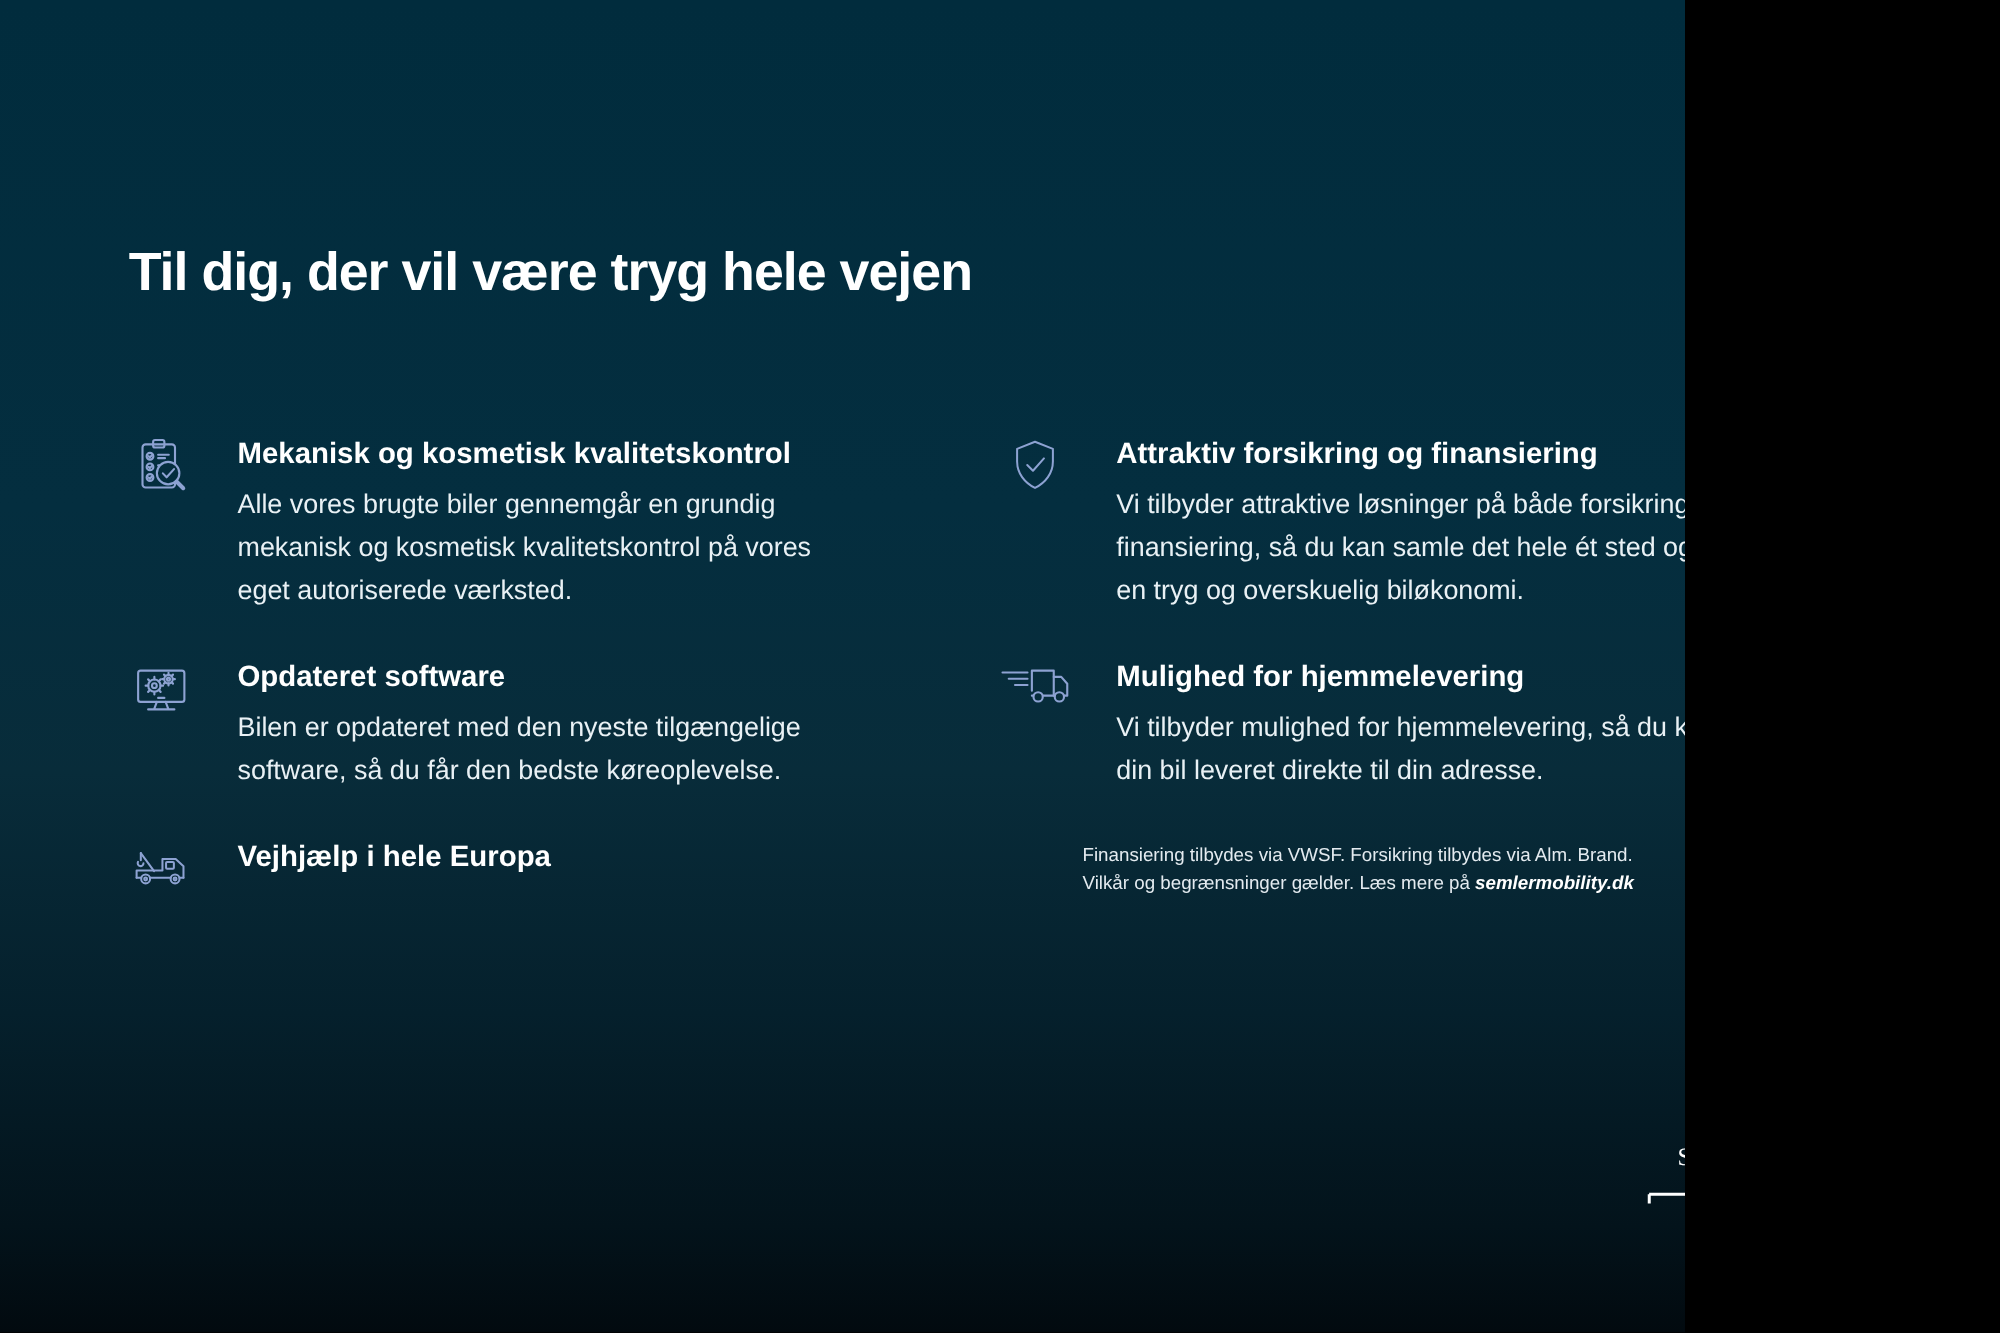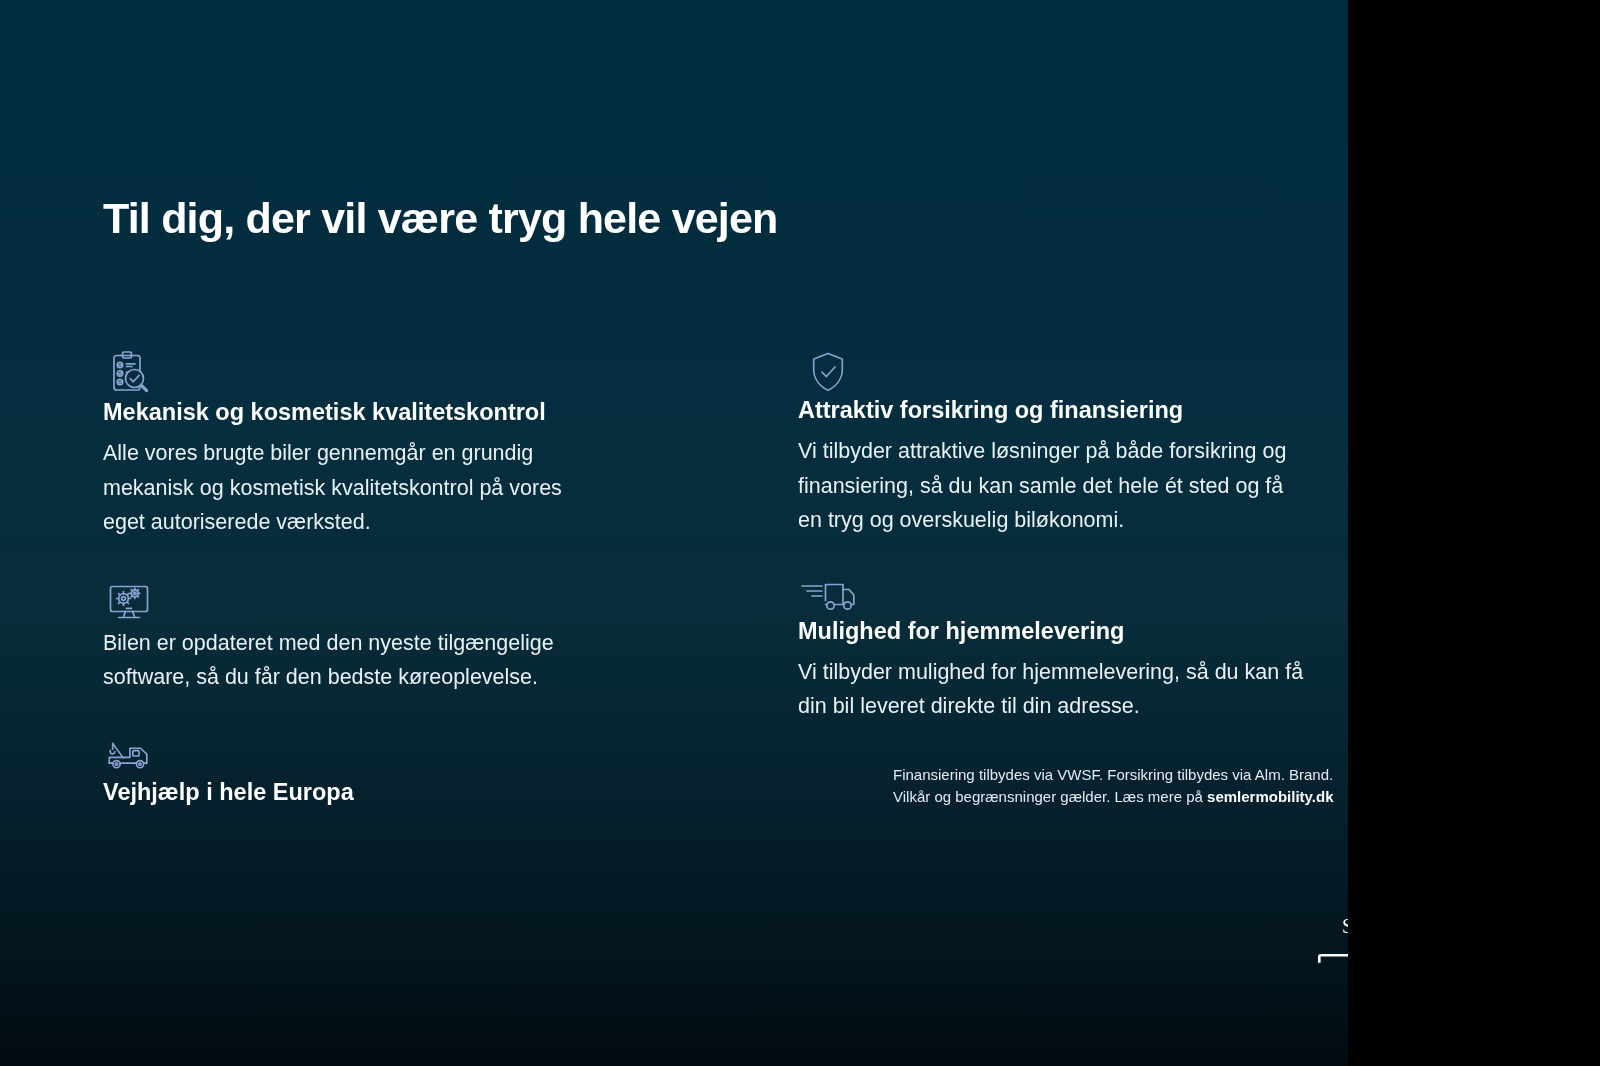--- a/index.html
+++ b/index.html
@@ -36,21 +36,20 @@
     position: absolute;
     top: 347px;
   }
   .col-left  { left: 103px; width: 660px; }
   .col-right { left: 798px; width: 700px; }
 
   .feature {
     display: flex;
     column-gap: 35px;
     margin-bottom: 36px;
-    flex-direction: column;
   }
   .icon-box {
     flex: none;
     display: flex;
     justify-content: center;
     align-items: flex-start;
     padding-top: 2px;
     color: var(--color-icon-stroke, #8da2d2);
   }
   .col-left  .icon-box { width: 52px; }
@@ -66,28 +65,29 @@
   }
   .feature-body {
     margin: 0;
     font-size: 21.5px;
     font-weight: 400;
     line-height: 34.5px;
     color: #e9f1f5;
     white-space: pre-line;
   }
   .disclaimer {
-    margin: 40px 0 0 95px;
+    margin: 40px 0 0 68px;
     font-size: 15px;
     line-height: 22px;
     color: #e4ebf0;
   }
   .disclaimer strong {
     color: #ffffff;
     font-weight: 700;
+    font-style: italic;
   }
   .logo {
     position: absolute;
     left: 1303px;
     top: 908px;
     width: 182px;
     text-align: center;
   }
   .logo-brand {
     font-family: Liberation Serif, serif;
@@ -159,20 +159,21 @@
           <path d="M20.5 33.5 L18.3 39.3 M27.5 33.5 L29.7 39.3 M13.5 39.5 H34.5"></path>
           <circle cx="18.5" cy="20.5" r="4.9"></circle>
           <circle cx="18.5" cy="20.5" r="1.9"></circle>
           <path d="M23.4 20.5 h2.1 M13.6 20.5 h-2.1 M18.5 25.4 v2.1 M18.5 15.6 v-2.1 M22 24 l1.5 1.5 M15 17 l-1.5 -1.5 M22 17 l1.5 -1.5 M15 24 l-1.5 1.5"></path>
           <circle cx="29.8" cy="15.3" r="3.4"></circle>
           <circle cx="29.8" cy="15.3" r="1.2"></circle>
           <path d="M33.2 15.3 h1.7 M26.4 15.3 h-1.7 M29.8 18.7 v1.7 M29.8 11.9 v-1.7 M32.2 17.7 l1.2 1.2 M27.4 12.9 l-1.2 -1.2 M32.2 12.9 l1.2 -1.2 M27.4 17.7 l-1.2 1.2"></path>
         </svg>
       </div>
       <div class="feature-text">
+        <h3 class="feature-heading">Opdateret software</h3>
         <p class="feature-body">Bilen er opdateret med den nyeste tilgængelige
 software, så du får den bedste køreoplevelse.</p>
       </div>
     </div>
 
     <div class="feature">
       <div class="icon-box">
         <svg class="feature-icon" width="50" height="44" viewBox="0 0 52 44">
           <path d="M20 25 L9 10"></path>
           <path d="M9 10 V16"></path>

